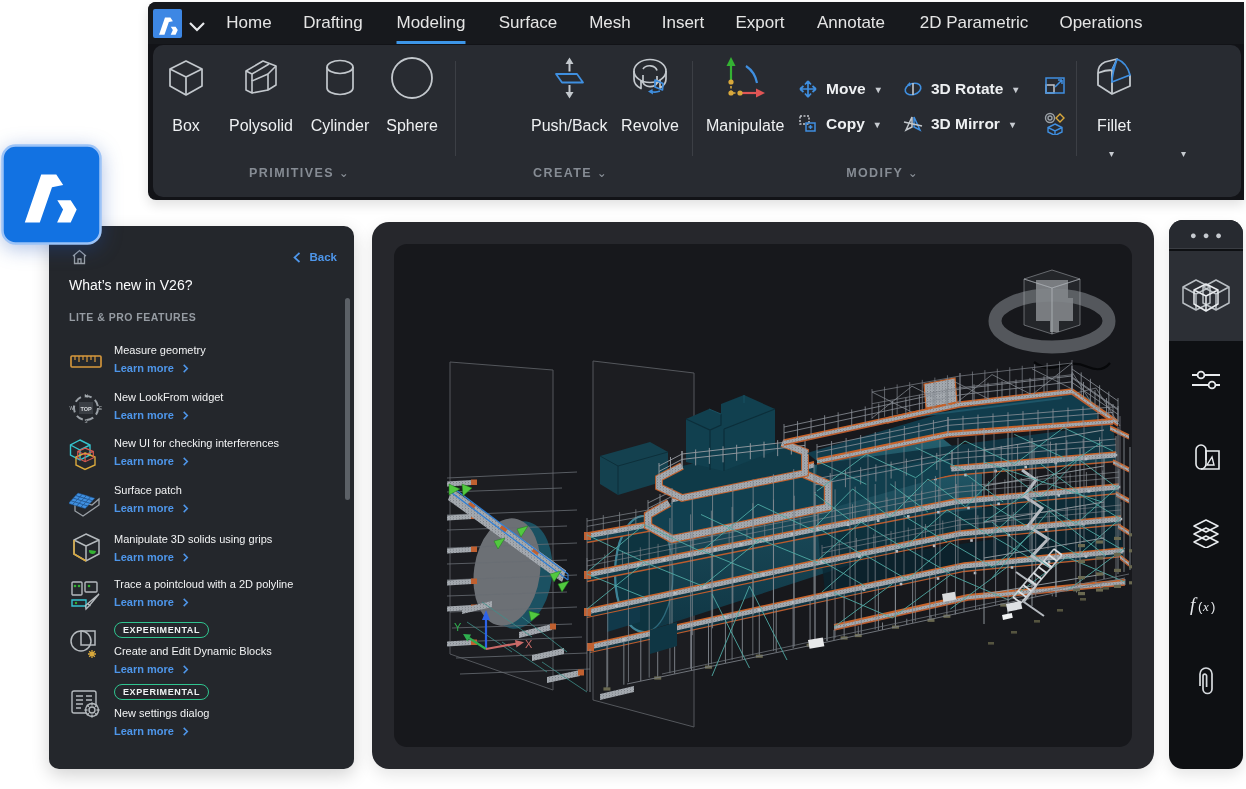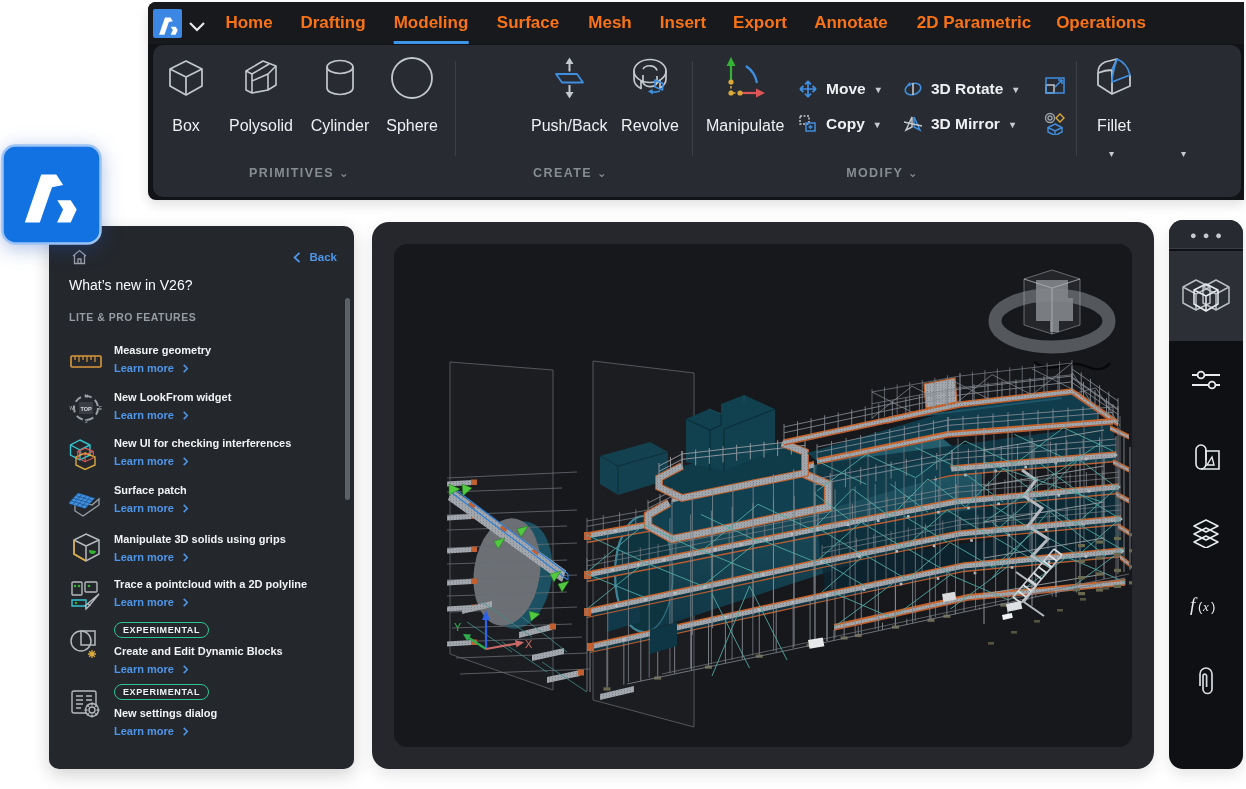--- a/index.html
+++ b/index.html
@@ -1,20 +1,20 @@
 <!DOCTYPE html>
 <html><head><meta charset="utf-8"><style>
 *{margin:0;padding:0;box-sizing:border-box}
 html,body{width:1246px;height:789px;background:#fff;font-family:"Liberation Sans",sans-serif;overflow:hidden;position:relative}
 .ribbon{position:absolute;left:148px;top:2px;width:1096px;height:198px;background:#121317;border-radius:8px 0 0 8px;box-shadow:0 5px 12px rgba(0,0,0,0.12)}
 .rtop{position:absolute;left:0;top:0;right:0;height:42px;background:#17191d;border-radius:8px 0 0 0}
 .rlogo{position:absolute;left:5px;top:7px;width:29px;height:29px;background:#3d87e4;border-radius:2px;display:flex;align-items:center;justify-content:center}
 .rlogo svg{margin-top:1px}
 .rchev{position:absolute;left:38px;top:13px}
-.tab{position:absolute;top:0;height:42px;line-height:42px;transform:translateX(-50%);color:#f97316;font-size:17px;font-weight:700;white-space:nowrap}
+.tab{position:absolute;top:0;height:42px;line-height:42px;transform:translateX(-50%);color:#e5e5e5;font-size:17px;font-weight:400;white-space:nowrap}
 .tab.active{border-bottom:3px solid #3d96e8;height:42px}
 .rbody{position:absolute;left:5px;top:43px;right:3px;bottom:3px;background:#282b31;border-radius:10px}
 .rbtn{position:absolute;top:10px;text-align:center}
 .ric{height:46px}
 .rlb{color:#eef0f2;font-size:16px;font-weight:400;margin-top:16px}
 .sep{position:absolute;top:16px;height:95px;width:1px;background:#3c3f45}
 .srow{position:absolute;display:flex;align-items:center;color:#eef0f2;font-size:15.5px;font-weight:700}
 .sic{margin-right:8px;display:flex}
 .caret{color:#c7cbd0;font-size:10px;margin-left:10px}
 .mini{position:absolute}
@@ -22,21 +22,21 @@
 .glabel{position:absolute;top:121px;text-align:center;color:#868c94;font-size:12.5px;font-weight:700;letter-spacing:1.4px}
 .glabel span{font-weight:400;letter-spacing:0;color:#8d939b;font-size:12px}
 .biglogo{position:absolute;left:1px;top:144px;z-index:10;filter:drop-shadow(0 4px 10px rgba(30,80,180,0.35))}
 .panel{position:absolute;left:49px;top:226px;width:305px;height:543px;background:#24272c;border-radius:10px;box-shadow:0 6px 18px rgba(0,0,0,0.18)}
 .phome{position:absolute;left:22px;top:23px}
 .pback{position:absolute;right:17px;top:25px;color:#4e96ea;font-size:11.5px;font-weight:700;display:flex;align-items:center}
 .pback span{margin-left:9px}
 .ptitle1{position:absolute;left:20px;top:51px;color:#fafbfc;font-size:14px;font-weight:400}
 .psub{position:absolute;left:20px;top:85px;color:#969ca3;font-size:10.5px;font-weight:700;letter-spacing:0.5px}
 .picon{position:absolute;left:20px;width:34px;height:34px}
-.ptitle{position:absolute;left:65px;color:#f2f3f4;font-size:11px;font-weight:700;white-space:nowrap}
+.ptitle{position:absolute;left:65px;color:#f2f3f4;font-size:11px;font-weight:400;white-space:nowrap}
 .lm{position:absolute;left:65px;color:#4e96ea;font-size:11px;font-weight:700;display:flex;align-items:center}
 .badge{position:absolute;left:65px;border:1.2px solid #2fc48f;border-radius:8px;color:#f0f2f3;font-size:9px;font-weight:700;letter-spacing:0.6px;padding:2px 8px}
 .pscroll{position:absolute;right:4px;top:72px;width:5px;height:202px;background:#5c6167;border-radius:3px}
 .viewport{position:absolute;left:372px;top:222px;width:782px;height:547px;border-radius:17px;box-shadow:0 6px 16px rgba(0,0,0,0.10)}
 .sidebar{position:absolute;left:1169px;top:220px;width:74px;height:549px;background:#0e1013;border-radius:14px;box-shadow:0 6px 14px rgba(0,0,0,0.10)}
 .sbtop{position:absolute;left:0;top:0;right:0;height:29px;background:#272a30;border-radius:14px 14px 0 0;border-bottom:1px solid #3a3d43;text-align:center;line-height:27px}
 .dots{color:#c7cbd0;font-size:11px;margin:0 3px}
 .sbsel{position:absolute;left:0;top:31px;right:0;height:90px;background:#2c2f35;display:flex;align-items:center;justify-content:center}
 .sbicon{position:absolute;left:50%;transform:translateX(-50%)}
 </style></head>

